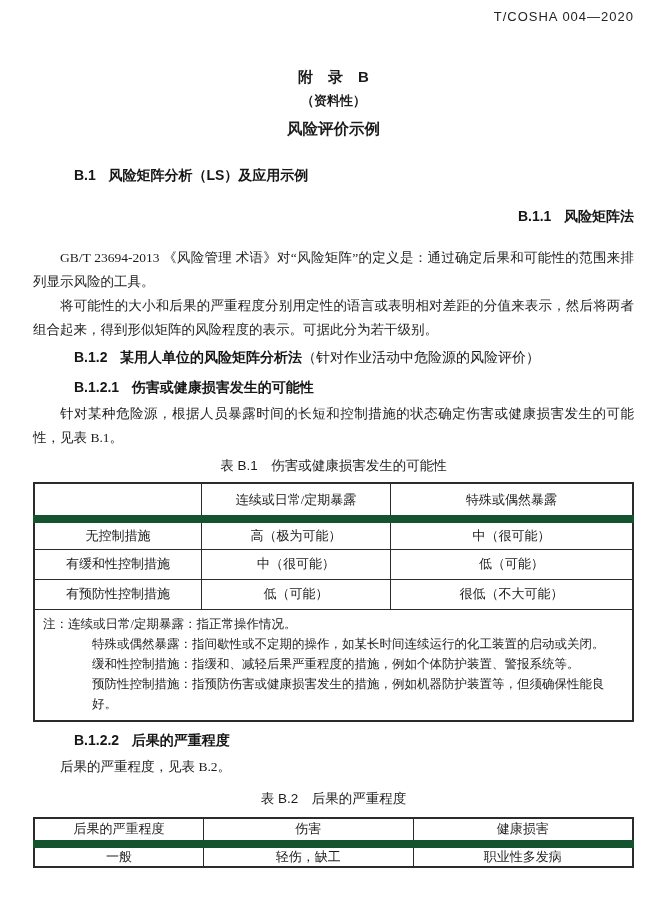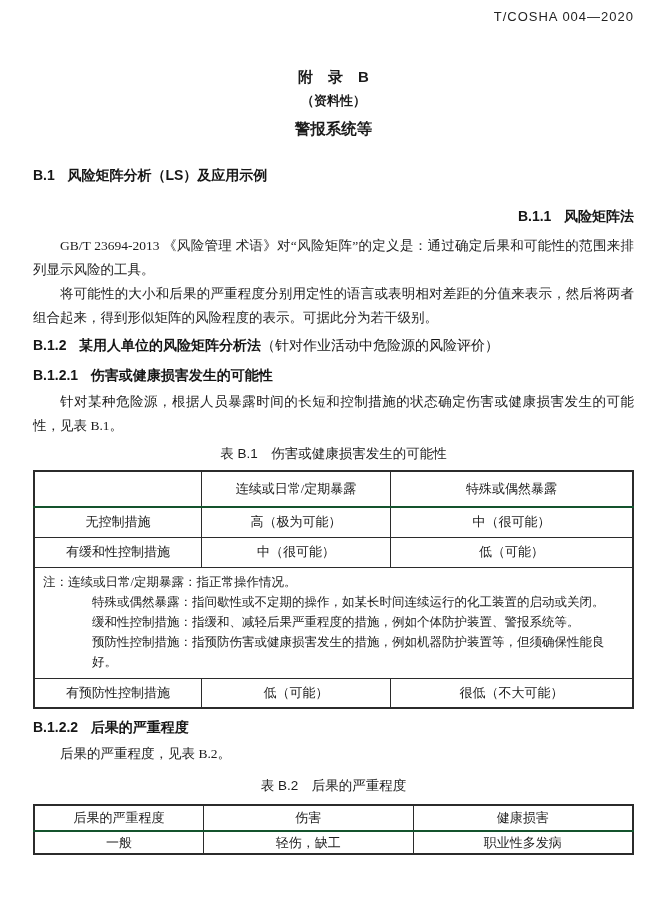--- a/index.html
+++ b/index.html
@@ -43,36 +43,36 @@
     font-weight:bold;
     font-family:"Liberation Sans","DejaVu Sans",sans-serif;
   }
   h2{
     margin:0;
     font-size:14px;
     font-weight:bold;
     font-family:"Liberation Sans","DejaVu Sans",sans-serif;
     color:#161616;
   }
-  .h-num{margin-right:0.9em;}
+  .h-num{margin-right:0.9em;margin-left:41px;}
   .h-suffix{font-weight:normal;font-family:"Liberation Serif","DejaVu Serif",serif;}
   .h-b1{margin-top:27px;}
   .h-b11{margin-top:23px;text-align:right;}
   .h-b12{margin-top:7px;}
   .h-b121{margin-top:12px;}
   .h-b122{margin-top:10px;}
   .para{
     margin:0;
     font-size:13.5px;
     line-height:24px;
     text-align:justify;
     text-indent:2em;
     color:#1c1c1c;
   }
-  .para.first{margin-top:8px;}
+  .para.first{margin-top:20px;}
   .para.single{margin-top:5px;}
   .tbl-caption{
     text-align:center;
     font-size:13.5px;
     font-weight:normal;
     font-family:"Liberation Sans","DejaVu Sans",sans-serif;
   }
   .cap-b1{margin-top:7px;}
   .cap-b2{margin-top:11px;}
   table{
@@ -85,21 +85,21 @@
   .tbl-b2{margin-top:9px;}
   th,td{
     border:1px solid #2b2b2b;
     font-weight:normal;
     text-align:center;
     vertical-align:middle;
     font-size:13px;
     padding:0 4px;
     overflow:hidden;
   }
-  thead th{border-bottom:2px solid #14532d;}
+  thead th{border-bottom:8px solid #14532d;}
   .tbl-b1 thead tr{height:36px;}
   .tbl-b1 tbody tr{height:30px;}
   .tbl-b1 .c1{width:28%;}
   .tbl-b1 .c2{width:31.5%;}
   .tbl-b1 .c3{width:40.5%;}
   .tbl-b2 thead tr{height:26px;}
   .tbl-b2 tbody tr{height:23px;}
   .tbl-b2 .c1{width:28.3%;}
   .tbl-b2 .c2{width:35%;}
   .tbl-b2 .c3{width:36.7%;}
@@ -114,21 +114,21 @@
 </style>
 </head>
 <body>
 
 <div class="page">
 
   <div class="doc-code">T/COSHA 004—2020</div>
 
   <div class="app-label">附　录　B</div>
   <div class="app-type">（资料性）</div>
-  <div class="app-title">警报系统等</div>
+  <div class="app-title">风险评价示例</div>
 
   <h2 class="h-b1">
     <span class="h-num">B.1</span><span>风险矩阵分析（LS）及应用示例</span>
   </h2>
 
   <h2 class="h-b11">
     <span class="h-num">B.1.1</span><span>风险矩阵法</span>
   </h2>
 
   <p class="para first">GB/T 23694-2013 《风险管理 术语》对“风险矩阵”的定义是：通过确定后果和可能性的范围来排列显示风险的工具。</p>
@@ -164,31 +164,31 @@
         <td>无控制措施</td>
         <td>高（极为可能）</td>
         <td>中（很可能）</td>
       </tr>
       <tr>
         <td>有缓和性控制措施</td>
         <td>中（很可能）</td>
         <td>低（可能）</td>
       </tr>
       <tr>
+        <td>有预防性控制措施</td>
+        <td>低（可能）</td>
+        <td>很低（不大可能）</td>
+      </tr>
+      <tr>
         <td class="notes-cell" colspan="3">
           <div class="note-line"><span class="note-label">注：</span><span>连续或日常/定期暴露：指正常操作情况。</span></div>
           <div class="note-line note-rest">特殊或偶然暴露：指间歇性或不定期的操作，如某长时间连续运行的化工装置的启动或关闭。</div>
           <div class="note-line note-rest">缓和性控制措施：指缓和、减轻后果严重程度的措施，例如个体防护装置、警报系统等。</div>
           <div class="note-line note-rest">预防性控制措施：指预防伤害或健康损害发生的措施，例如机器防护装置等，但须确保性能良好。</div>
         </td>
-      </tr>
-      <tr>
-        <td>有预防性控制措施</td>
-        <td>低（可能）</td>
-        <td>很低（不大可能）</td>
       </tr>
     </tbody>
   </table>
 
   <h2 class="h-b122">
     <span class="h-num">B.1.2.2</span><span>后果的严重程度</span>
   </h2>
 
   <p class="para single">后果的严重程度，见表 B.2。</p>
 

